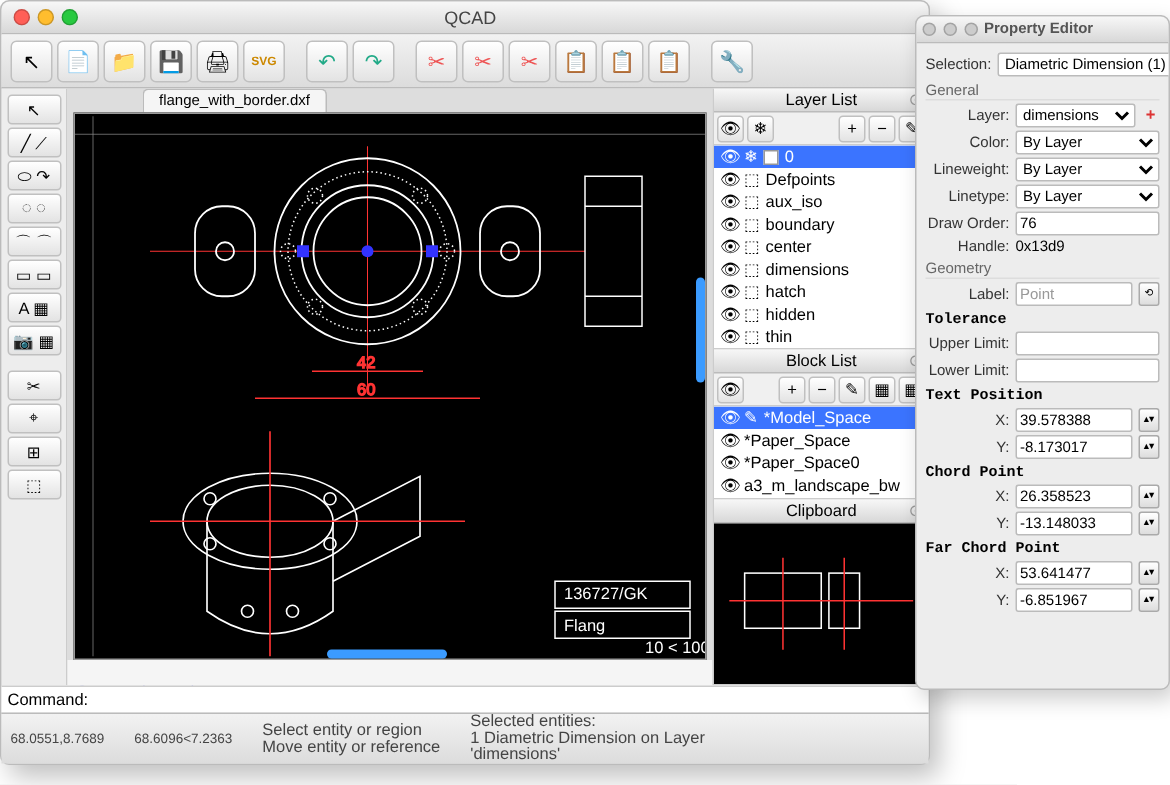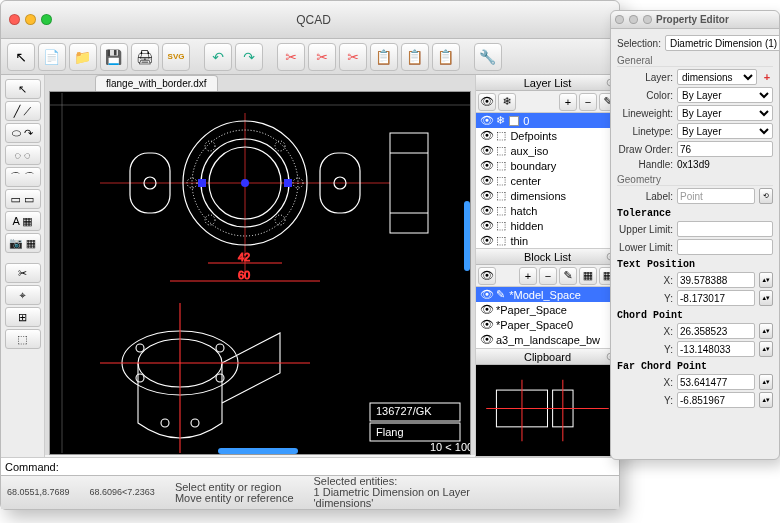--- a/index.html
+++ b/index.html
@@ -1,21 +1,21 @@
 <!DOCTYPE html>
 <html><head>
 <meta charset="utf-8">
 <style>
 * { margin:0; padding:0; box-sizing:border-box; font-family:"Lucida Grande","Helvetica Neue",sans-serif; font-size:11px; }
 body { background:#fff; width:780px; height:523px; overflow:hidden; position:relative; }
 .mac-traffic { display:flex; gap:5px; padding:4px 8px; }
 .mac-traffic .dot { width:11px; height:11px; border-radius:50%; border:1px solid rgba(0,0,0,.2); }
 .dot.red{background:#ff5f57}.dot.yellow{background:#ffbd2e}.dot.green{background:#28c940}.dot.grey{background:#ccc}
 .main-window{position:absolute;left:0;top:0;width:620px;height:510px;background:#ededed;border:1px solid #bbb;border-radius:6px;box-shadow:6px 8px 18px rgba(0,0,0,.25);display:flex;flex-direction:column;}
-.titlebar{height:38px;background:linear-gradient(#f7f7f7,#d8d8d8);border-bottom:1px solid #bbb;display:flex;align-items:center;border-radius:6px 6px 0 0;}
+.titlebar{height:22px;background:linear-gradient(#f7f7f7,#d8d8d8);border-bottom:1px solid #bbb;display:flex;align-items:center;border-radius:6px 6px 0 0;}
 .titlebar .title{flex:1;text-align:center;color:#444;font-size:12px;}
 .toolbar{height:36px;background:linear-gradient(#f2f2f2,#dcdcdc);border-bottom:1px solid #bbb;display:flex;align-items:center;padding:0 6px;gap:3px;}
 .tbtn{width:28px;height:28px;background:linear-gradient(#fff,#e3e3e3);border:1px solid #c0c0c0;border-radius:4px;display:flex;align-items:center;justify-content:center;font-size:14px;}
 .tbtn.sep{width:8px;border:none;background:none;}
 .body-row{flex:1;display:flex;overflow:hidden;}
 .left-tools{width:44px;background:#ededed;border-right:1px solid #ccc;display:flex;flex-direction:column;align-items:center;padding:4px 0;gap:2px;}
 .ltool{width:36px;height:20px;background:linear-gradient(#fff,#e3e3e3);border:1px solid #c0c0c0;border-radius:3px;display:flex;align-items:center;justify-content:center;font-size:11px;}
 .ltool.pair{display:flex;gap:0;}
 .ltool.pair span{flex:1;text-align:center;}
 .center{flex:1;display:flex;flex-direction:column;background:#ddd;}

